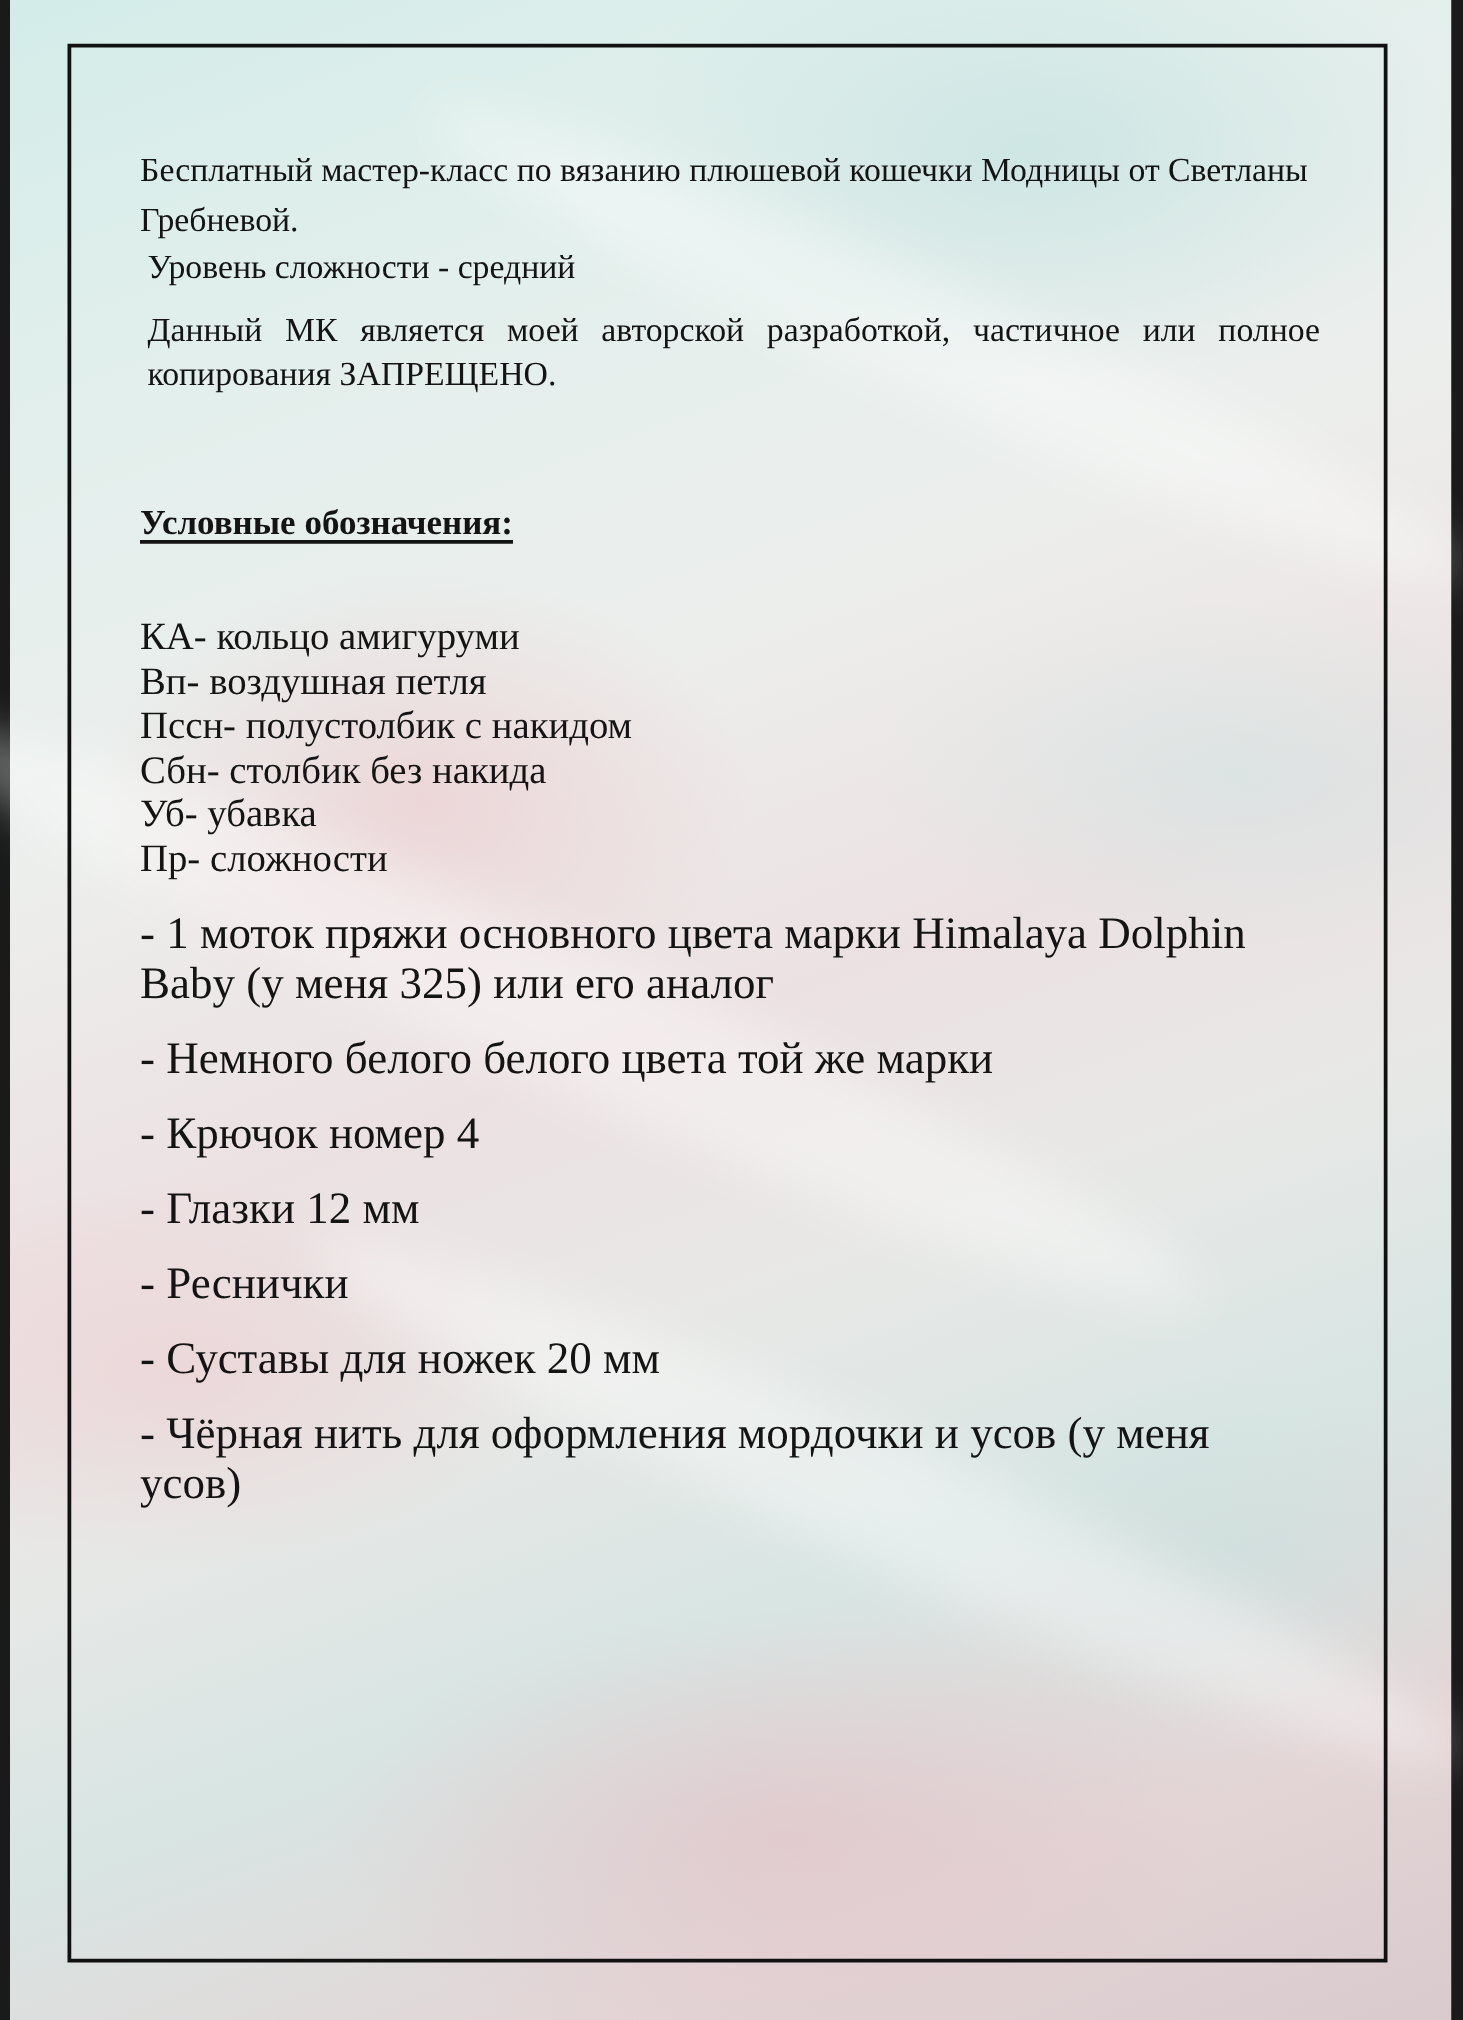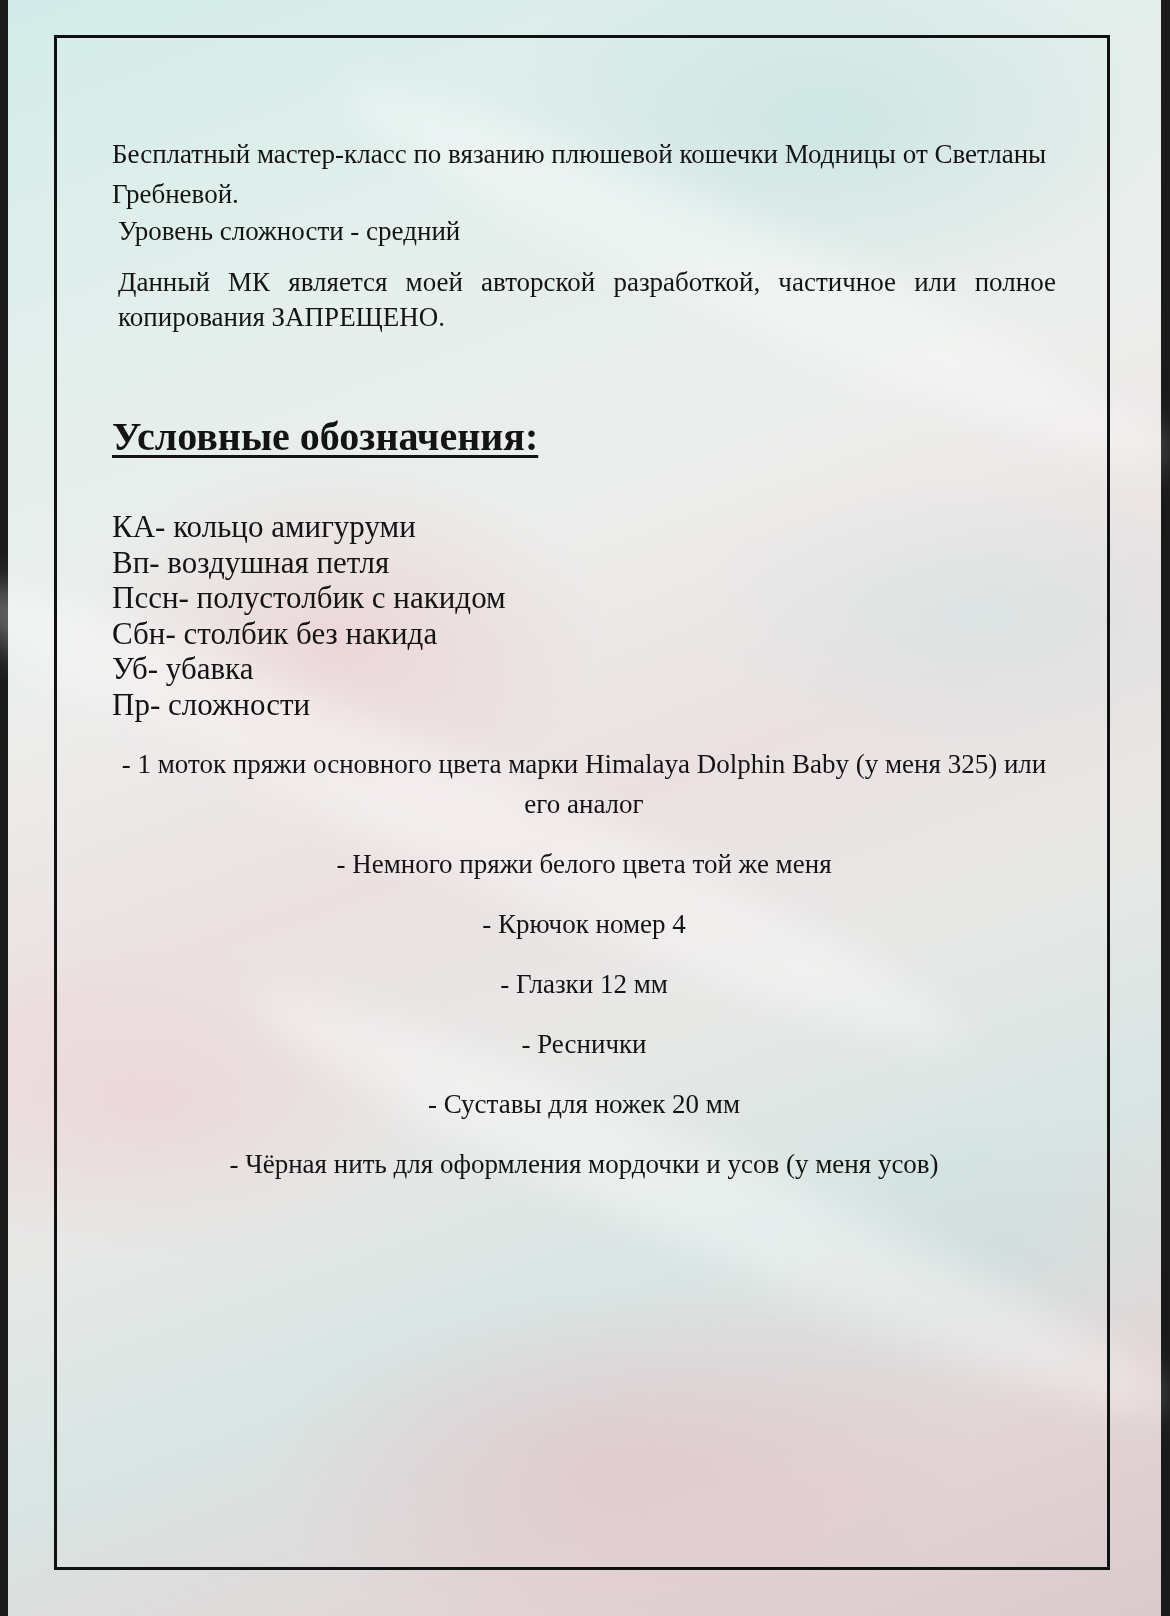--- a/index.html
+++ b/index.html
@@ -42,41 +42,41 @@
       left: 54px;
       top: 35px;
       width: 1056px;
       height: 1535px;
       border: 3px solid #111;
       box-sizing: border-box;
     }
     .content {
       position: absolute;
       left: 112px;
-      top: 134px;
+      top: 116px;
       width: 944px;
     }
     .p {
       font-size: 27px;
       line-height: 40px;
       margin: 0;
     }
     .intro-2 {
       margin-top: 16px;
       text-align: justify;
       text-align-last: left;
       line-height: 35px;
     }
     .indent-1 { padding-left: 6px; }
     .level {
       line-height: 35px;
       padding-left: 6px;
     }
     h2 {
-      font-size: 40px;
+      font-size: 28px;
       font-weight: bold;
       text-decoration: underline;
       text-decoration-thickness: 3px;
       text-underline-offset: 5px;
       margin: 0;
       line-height: 40px;
     }
     .legend-title { margin-top: 82px; }
     .legend-list {
       margin-top: 52px;
@@ -87,24 +87,23 @@
       font-size: 31px;
       line-height: 35.5px;
     }
     .materials-title { margin-top: 90px; }
     .materials-list {
       list-style: none;
       padding: 0;
       margin: 22px 0 0 0;
     }
     .materials-list li {
-      font-size: 27px;
+      font-size: 36px;
       line-height: 40px;
       margin-bottom: 20px;
-      text-align: center;
     }
   </style>
 </head>
 <body>
 
 <div class="page-bg">
   <div class="streak" style="left:300px;top:230px;width:900px;height:90px;"></div>
   <div class="streak" style="left:-100px;top:760px;width:1100px;height:110px;"></div>
   <div class="streak" style="left:200px;top:1150px;width:1000px;height:100px;"></div>
 </div>
@@ -121,20 +120,20 @@
     <li>КА- кольцо амигуруми</li>
     <li>Вп- воздушная петля</li>
     <li>Пссн- полустолбик с накидом</li>
     <li>Сбн- столбик без накида</li>
     <li>Уб- убавка</li>
     <li>Пр- сложности</li>
   </ul>
 
   <ul class="materials-list">
     <li>- 1 моток пряжи основного цвета марки Himalaya Dolphin Baby (у меня 325) или его аналог</li>
-    <li>- Немного пряжи белого цвета той же меня</li>
+    <li>- Немного белого белого цвета той же марки</li>
     <li>- Крючок номер 4</li>
     <li>- Глазки 12 мм</li>
     <li>- Реснички</li>
     <li>- Суставы для ножек 20 мм</li>
     <li>- Чёрная нить для оформления мордочки и усов (у меня усов)</li>
   </ul>
 </div>
 
 </body></html>

